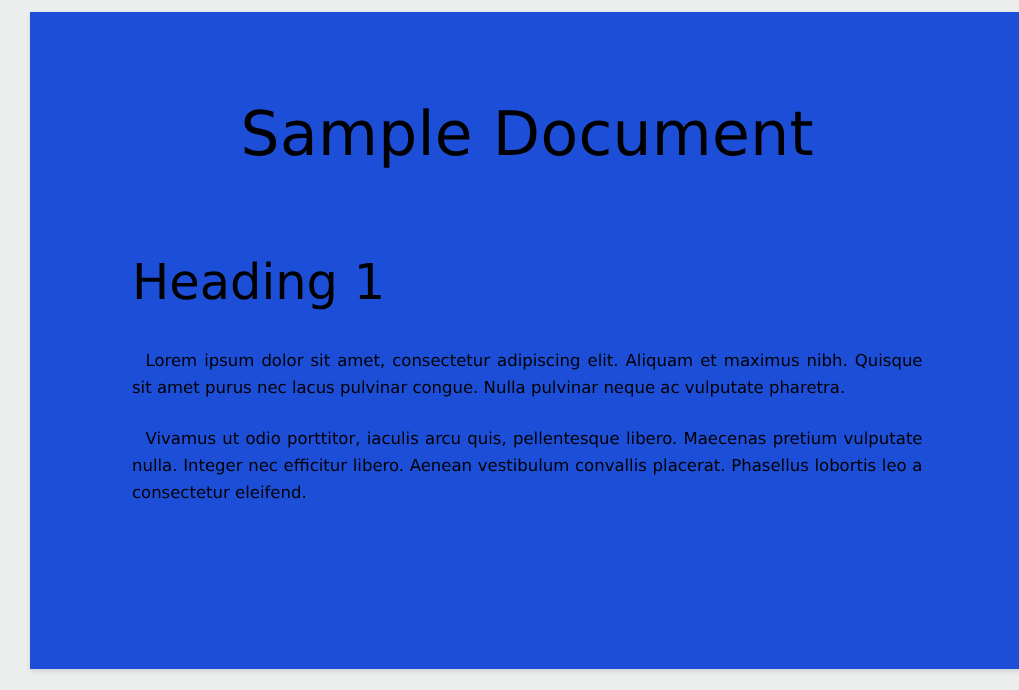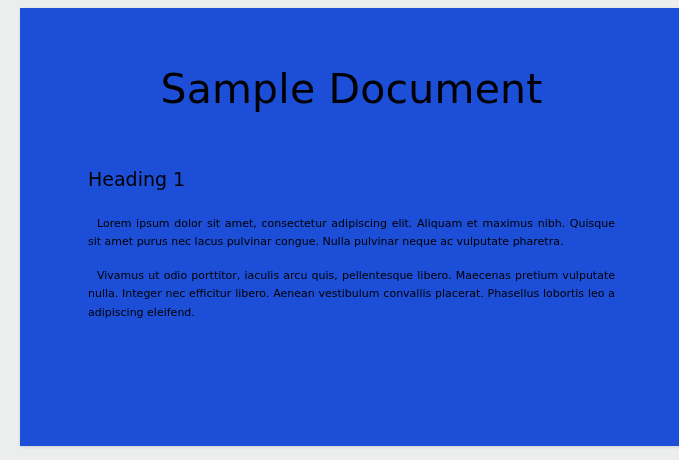--- a/index.html
+++ b/index.html
@@ -32,21 +32,21 @@
     font-size: 41px;
     font-weight: normal;
     text-align: center;
     color: #000;
     margin: 0;
     padding-top: 58px;
     letter-spacing: 0.2px;
     line-height: 1.15;
   }
   .doc-heading {
-    font-size: 19px;
+    font-size: 33px;
     font-weight: normal;
     color: #000;
     margin: 0;
     padding-top: 55px;
     padding-bottom: 0;
     line-height: 1.2;
   }
   .doc-para {
     font-size: 11px;
     color: #000;
@@ -61,15 +61,15 @@
   }
 </style>
 </head>
 <body>
 
 <div class="page">
   <div class="page-inner">
     <h1 class="doc-title">Sample Document</h1>
     <h2 class="doc-heading">Heading 1</h2>
     <p class="doc-para">Lorem ipsum dolor sit amet, consectetur adipiscing elit. Aliquam et maximus nibh. Quisque sit amet purus nec lacus pulvinar congue. Nulla pulvinar neque ac vulputate pharetra.</p>
-    <p class="doc-para">Vivamus ut odio porttitor, iaculis arcu quis, pellentesque libero. Maecenas pretium vulputate nulla. Integer nec efficitur libero. Aenean vestibulum convallis placerat. Phasellus lobortis leo a adipiscing eleifend.</p>
+    <p class="doc-para">Vivamus ut odio porttitor, iaculis arcu quis, pellentesque libero. Maecenas pretium vulputate nulla. Integer nec efficitur libero. Aenean vestibulum convallis placerat. Phasellus lobortis leo a consectetur eleifend.</p>
   </div>
 </div>
 
 </body></html>

